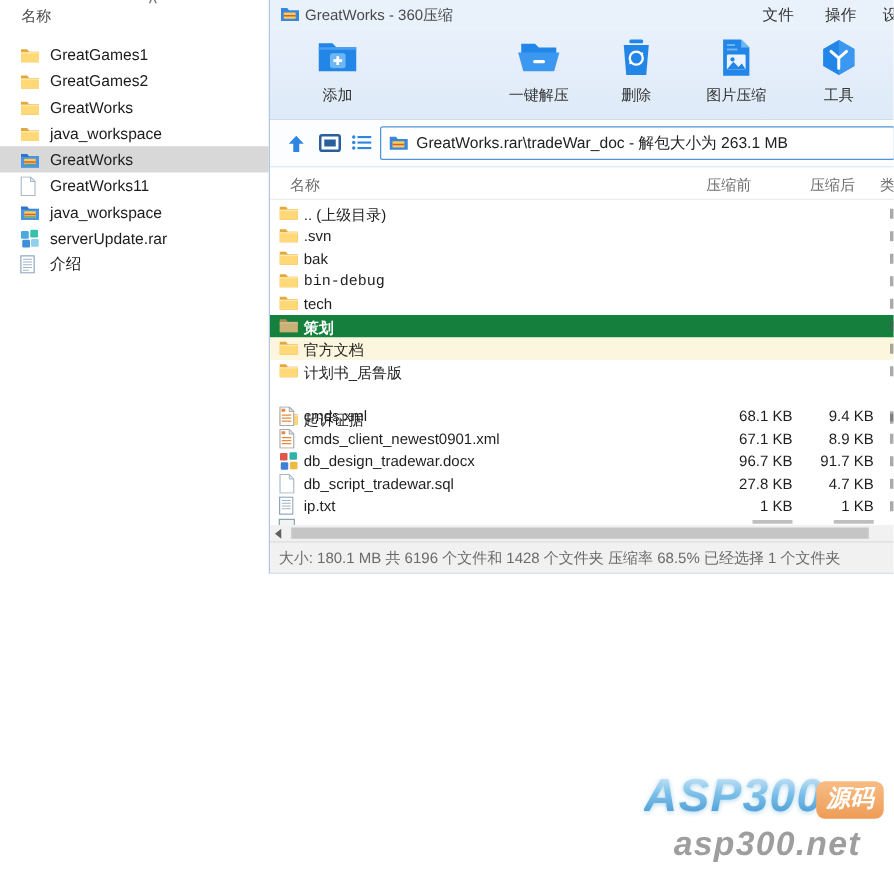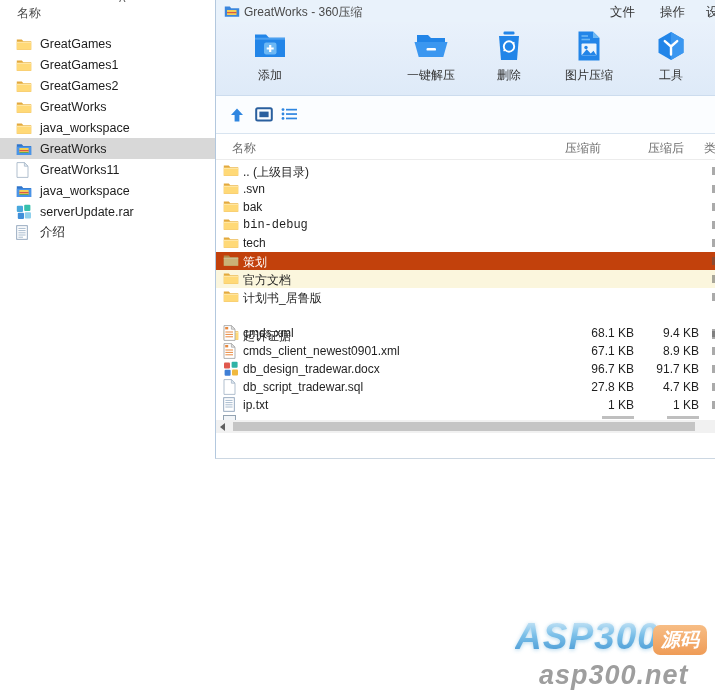--- a/index.html
+++ b/index.html
@@ -52,21 +52,21 @@
               border-bottom:1px solid #ececec; font-size:12px; color:#6e6e6e; }
   .lh { position:absolute; top:6px; white-space:nowrap; }
   .lh-name   { left:16px; }
   .lh-before { left:320px; width:65px; text-align:right; }
   .lh-after  { left:403px; width:65px; text-align:right; }
   .lh-type   { left:488px; width:26px; overflow:hidden; }
 
   .rows { position:absolute; left:0; top:0; right:0; }
   .frow { position:absolute; left:0; width:500px; height:18px; font-size:12px; color:#1f1f1f; cursor:default; }
   .frow.cream { background:#fbf6dd; }
-  .frow.selected { background:#c2410c; color:#ffffff; }
+  .frow.selected { background:#15803d; color:#ffffff;font-weight:bold; }
   .frow .ficon { position:absolute; left:7px; top:1px; width:16px; height:16px; }
   .frow.selected .ficon { filter:brightness(0.82) saturate(0.75); }
   .frow .fname { position:absolute; left:27px; top:2px; white-space:nowrap; }
   .frow .fbefore { position:absolute; left:338px; top:2px; width:80px; text-align:right; }
   .frow .fafter  { position:absolute; left:423px; top:2px; width:60px; text-align:right; }
   .frow .ftype-sliver { position:absolute; left:496px; top:5px; width:3px; height:8px; background:#555; opacity:.5; }
 
   .partial-row { position:absolute; left:0; top:414px; width:500px; height:6px; overflow:hidden; }
   .p-icon { position:absolute; left:7px; top:1px; width:13px; height:12px; border:1px solid #93a3b2; background:#f2f5f8; }
   .p-dash { position:absolute; top:2px; height:3px; background:#8a8a8a; opacity:.55; }
@@ -91,30 +91,20 @@
   .wm-site { position:absolute; left:44px; top:48px; font-size:27px; font-weight:bold; font-style:italic;
              color:#9e9e9e; letter-spacing:1px; }
 </style>
 </head>
 <body>
 
 <div class="explorer">
   <div class="exp-chevron">^</div>
   <div class="exp-header">名称</div>
   <div class="exp-list">
-      <div class="exp-item">
-        <span class="eicon">
-          <svg viewBox="0 0 16 14" width="16" height="14">
-            <path d="M0.8 2.4 h5 l1.5 1.9 h7.9 v8.4 h-14.4 z" fill="#e3a93e"></path>
-            <path d="M0.8 4.8 h14.4 v7.9 h-14.4 z" fill="#ffd977"></path>
-            <path d="M0.8 4.8 h14.4 v1 h-14.4 z" fill="#ffe9ae"></path>
-          </svg>
-        </span>
-        <span>GreatGames</span>
-      </div>
       <div class="exp-item">
         <span class="eicon">
           <svg viewBox="0 0 16 14" width="16" height="14">
             <path d="M0.8 2.4 h5 l1.5 1.9 h7.9 v8.4 h-14.4 z" fill="#e3a93e"></path>
             <path d="M0.8 4.8 h14.4 v7.9 h-14.4 z" fill="#ffd977"></path>
             <path d="M0.8 4.8 h14.4 v1 h-14.4 z" fill="#ffe9ae"></path>
           </svg>
         </span>
         <span>GreatGames1</span>
       </div>
@@ -277,20 +267,28 @@
           <g fill="#2f86e0">
             <circle cx="2" cy="2.6" r="1.4"></circle>
             <rect x="5" y="1.8" width="11" height="1.7"></rect>
             <circle cx="2" cy="7" r="1.4"></circle>
             <rect x="5" y="6.2" width="11" height="1.7"></rect>
             <circle cx="2" cy="11.4" r="1.4"></circle>
             <rect x="5" y="10.6" width="11" height="1.7"></rect>
           </g>
         </svg>
     </span>
+    <div class="addr-field">
+      <span class="addr-ico"><svg viewBox="0 0 16 14" width="16" height="14">
+            <path d="M0.8 2.4 h5 l1.4 1.8 h8 v8.6 h-14.4 z" fill="#3b86dd"></path>
+            <rect x="3" y="6" width="9.5" height="5" fill="#f3cf54"></rect>
+            <rect x="3" y="8" width="9.5" height="1.2" fill="#d85848"></rect>
+          </svg></span>
+      <span class="addr-text">GreatWorks.rar\tradeWar_doc - 解包大小为 263.1 MB</span>
+    </div>
   </div>
 
   <div class="listhead">
     <span class="lh lh-name">名称</span>
     <span class="lh lh-before">压缩前</span>
     <span class="lh lh-after">压缩后</span>
     <span class="lh lh-type">类型</span>
   </div>
 
   <div class="rows">
@@ -468,19 +466,22 @@
     <span class="p-icon"></span>
     <span class="p-dash" style="left:386px;width:32px;"></span>
     <span class="p-dash" style="left:451px;width:32px;"></span>
   </div>
 
   <div class="hscroll">
     <span class="hs-arrow"></span>
     <span class="hs-thumb"></span>
   </div>
 
+  <div class="statusbar">
+    <span>大小: 180.1 MB 共 6196 个文件和 1428 个文件夹 压缩率 68.5% 已经选择 1 个文件夹</span>
+  </div>
 </div>
 
 <div class="wm">
   <span class="wm-brand">ASP300</span>
   <span class="wm-badge">源码</span>
   <span class="wm-site">asp300.net</span>
 </div>
 
 </body></html>

